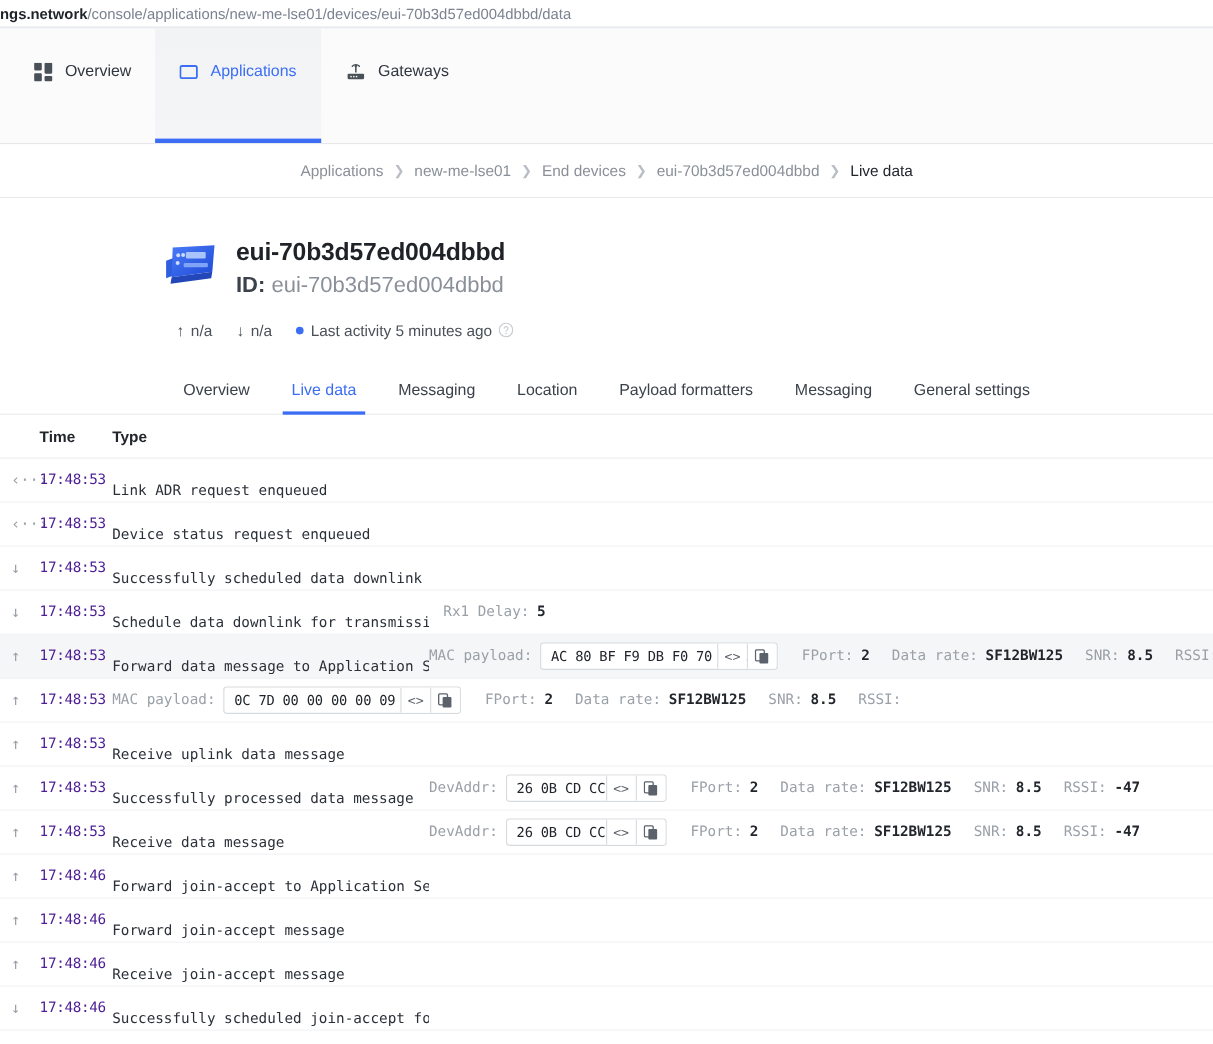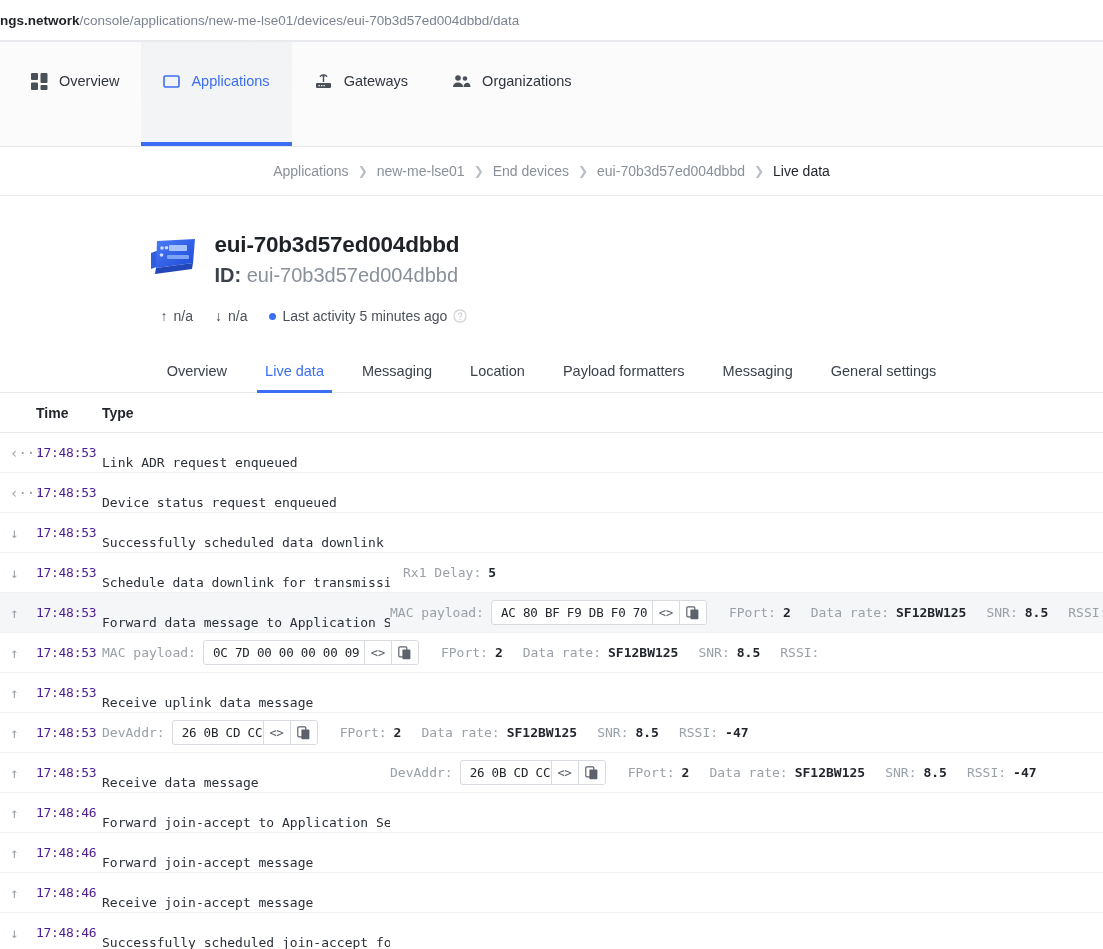--- a/index.html
+++ b/index.html
@@ -3,21 +3,21 @@
 <meta charset="utf-8">
 <style>
   * { box-sizing: border-box; margin: 0; padding: 0; }
   html, body {
     width: 1103px; height: 949px;
     background: #ffffff;
     font-family: "Liberation Sans", sans-serif;
     overflow: hidden;
   }
   .urlbar {
-    height: 40px; padding: 0 0 0 0;
+    height: 24px; padding: 0 0 0 0;
     display: flex; align-items: center;
     font-size: 13.5px; color: #6b7280;
     background: #ffffff; white-space: nowrap;
   }
   .urlbar .u-strong { color: #1f2328; font-weight: 700; }
   .urlbar .u-rest { color: #7b8290; }
   .urlbar-sep { height: 2px; background: #e8eaed; }
 
   .topnav {
     height: 105px; background: #fbfbfc;
@@ -162,31 +162,20 @@
           <rect x="2" y="10" width="15" height="5" rx="1" fill="#4a5058"></rect>
           <rect x="4.5" y="12" width="1.3" height="1.3" fill="#fff"></rect>
           <rect x="7" y="12" width="1.3" height="1.3" fill="#fff"></rect>
           <rect x="9.5" y="12" width="1.3" height="1.3" fill="#fff"></rect>
           <path d="M9.5 9 L9.5 4" stroke="#4a5058" stroke-width="1.4"></path>
           <path d="M6.3 3.2a4.6 4.6 0 016.4 0" fill="none" stroke="#4a5058" stroke-width="1.4" stroke-linecap="round"></path>
           <circle cx="9.5" cy="3" r="1.2" fill="#4a5058"></circle>
         </svg>
       </span>
       <span>Gateways</span>
-    </div>
-    <div class="navtab">
-      <span>
-        <svg width="19" height="17" viewBox="0 0 19 17">
-          <circle cx="6" cy="5" r="2.8" fill="#4a5058"></circle>
-          <circle cx="13" cy="5.5" r="2.3" fill="#4a5058"></circle>
-          <path d="M1 14c0-3 2.3-4.6 5-4.6S11 11 11 14z" fill="#4a5058"></path>
-          <path d="M11.5 14c0-2.6 1.6-4.2 3.7-4.2S18.5 11.4 18.5 14z" fill="#4a5058"></path>
-        </svg>
-      </span>
-      <span>Organizations</span>
     </div>
   </div>
 
 <div class="crumbbar">
   <div class="crumbs" id="crumbs">
       <span class="crumb">Applications</span>
       <span class="crumb-sep">❯</span>
       <span class="crumb">new-me-lse01</span>
       <span class="crumb-sep">❯</span>
       <span class="crumb">End devices</span>
@@ -384,20 +373,21 @@
       <div class="c-type">Receive uplink data message</div>
       <div class="c-data">
         <div class="dpv"></div>
       </div>
     </div>
     <div class="row">
       <div class="c-icon">
         <span class="arrow">↑</span>
       </div>
       <div class="c-time">17:48:53</div>
+      <div class="c-type">Successfully processed data message</div>
       <div class="c-data">
         <div class="dpv">
           <span class="lbl">DevAddr:</span>
           <span class="field">
             <span class="fv" style="width:90px">26 0B CD CC</span>
             <span class="fbtn code">&lt;&gt;</span>
             <span class="fbtn">
               <svg width="14" height="14" viewBox="0 0 14 14">
                 <rect x="0.8" y="0.8" width="8" height="10" rx="1" fill="none" stroke="#5c626b" stroke-width="1.2"></rect>
                 <rect x="4.4" y="3.6" width="8" height="9.6" rx="1" fill="#5c626b"></rect>

